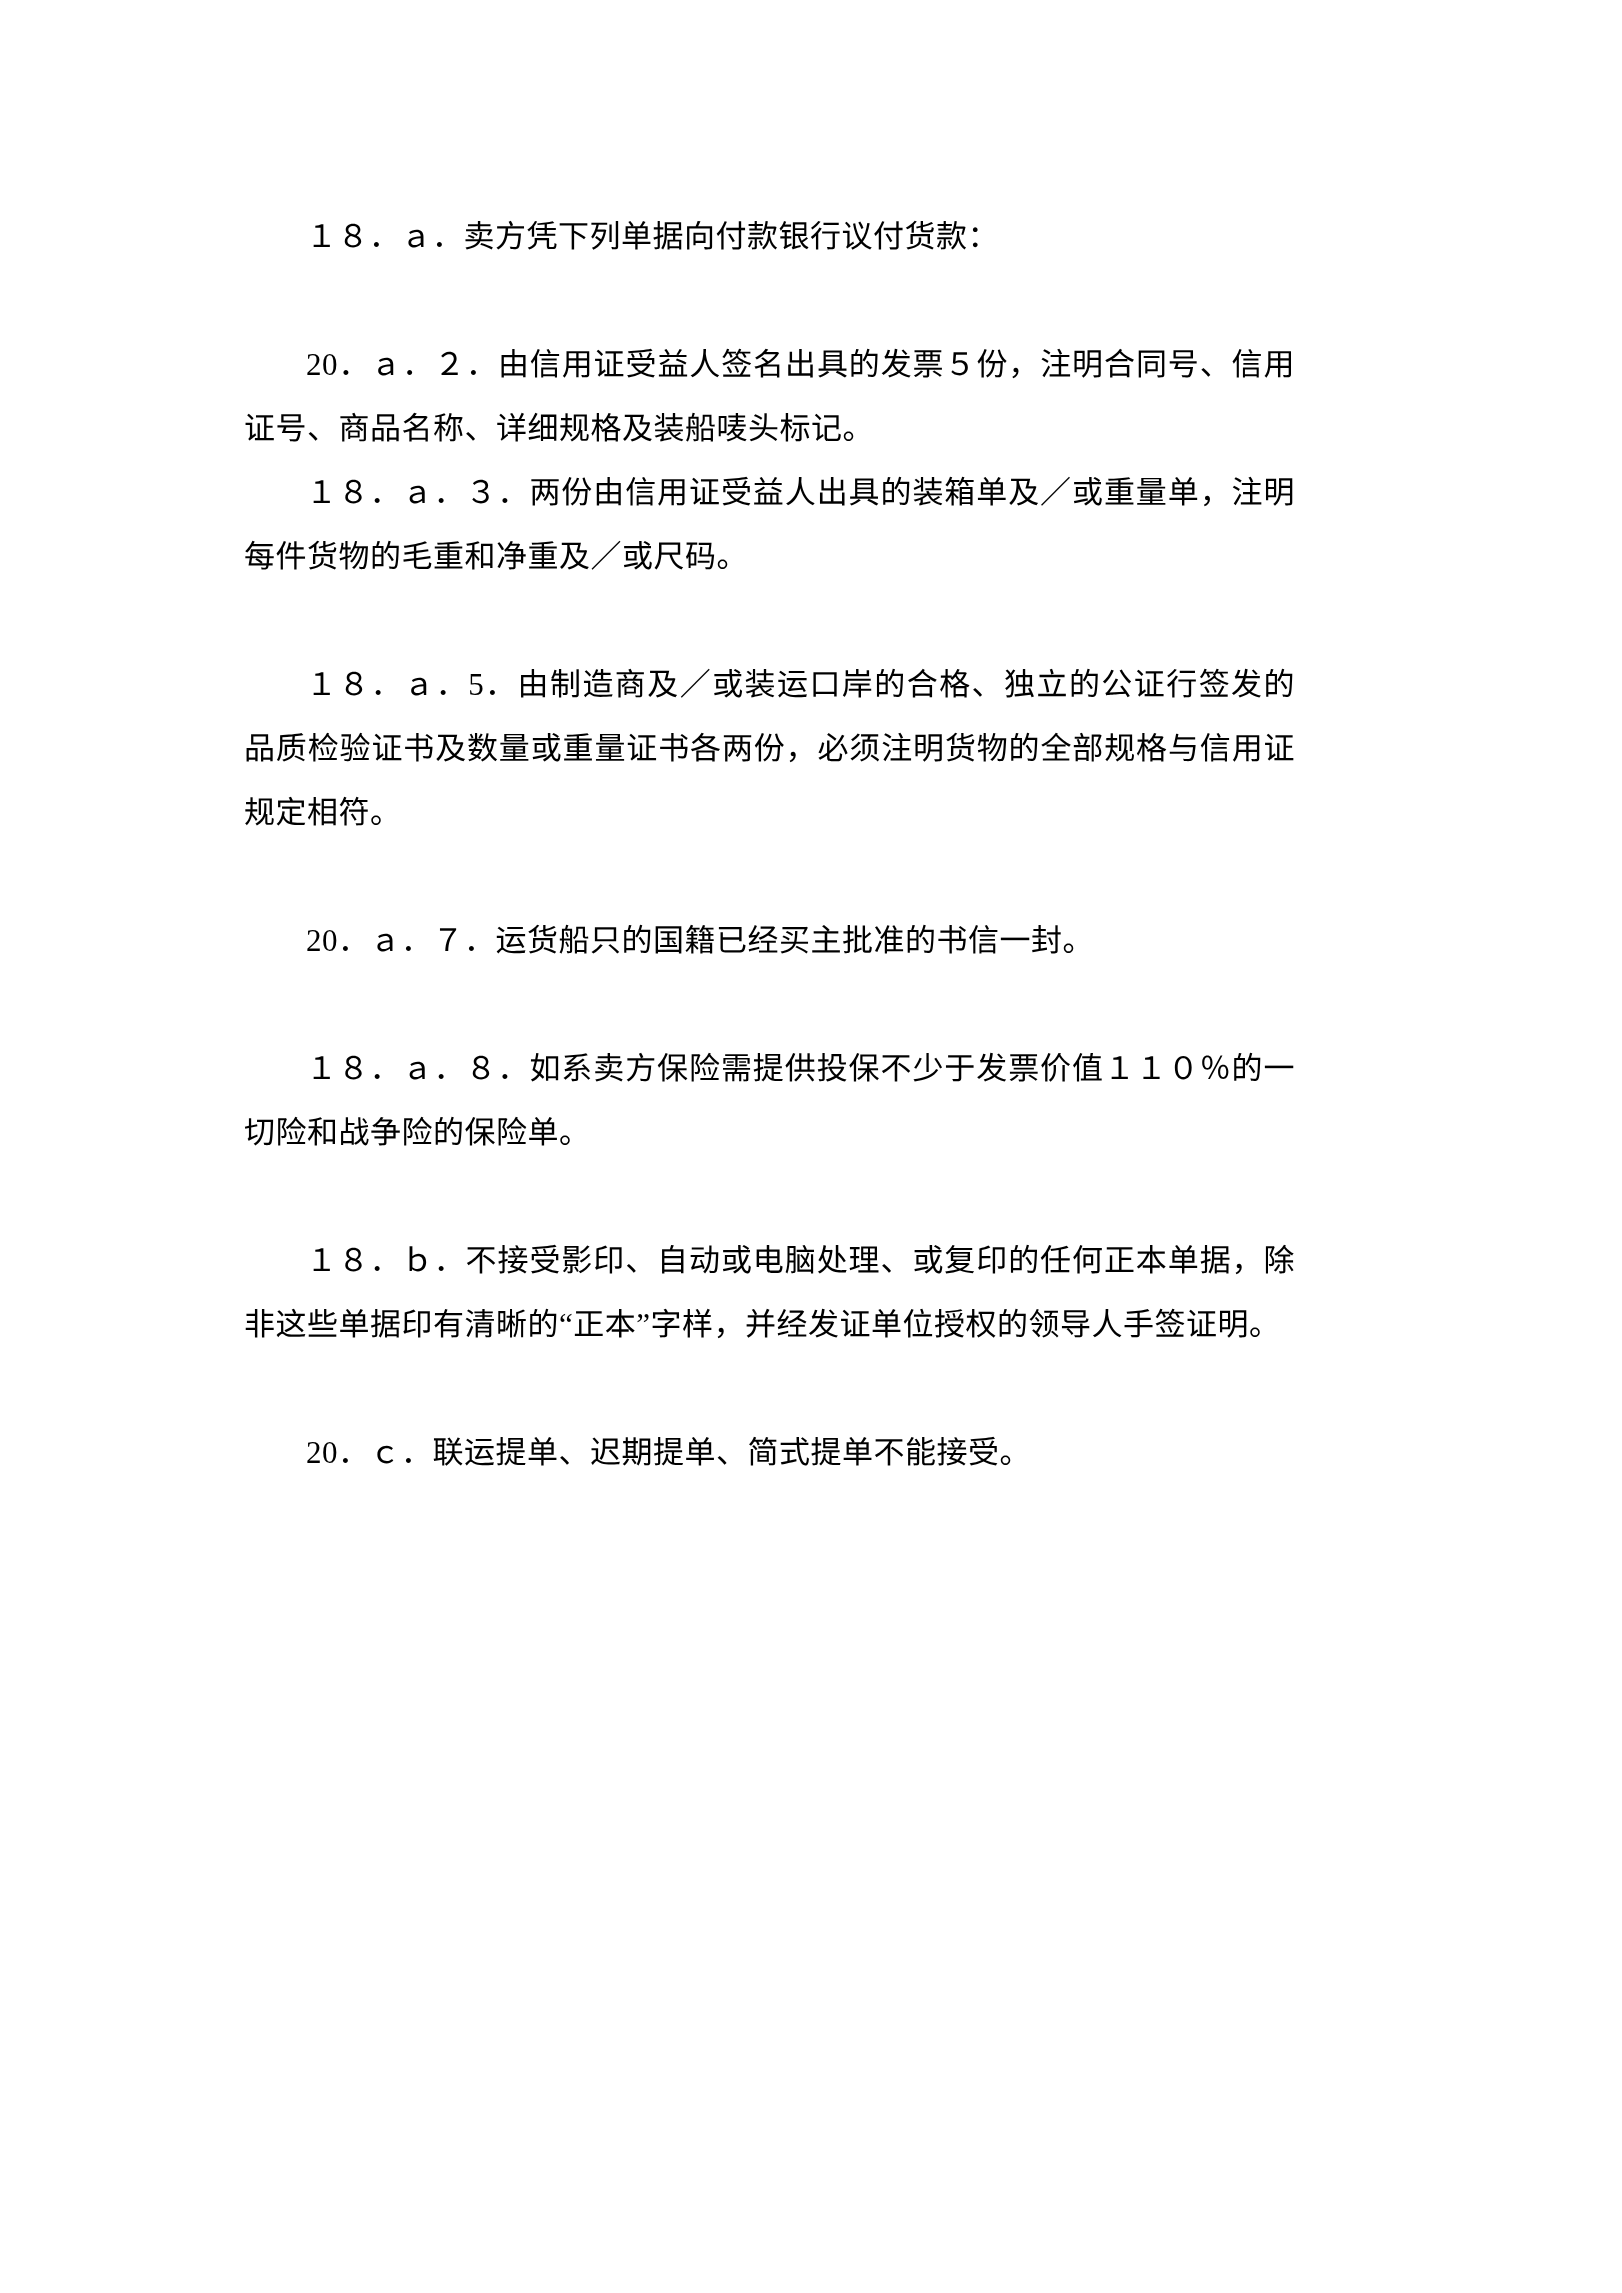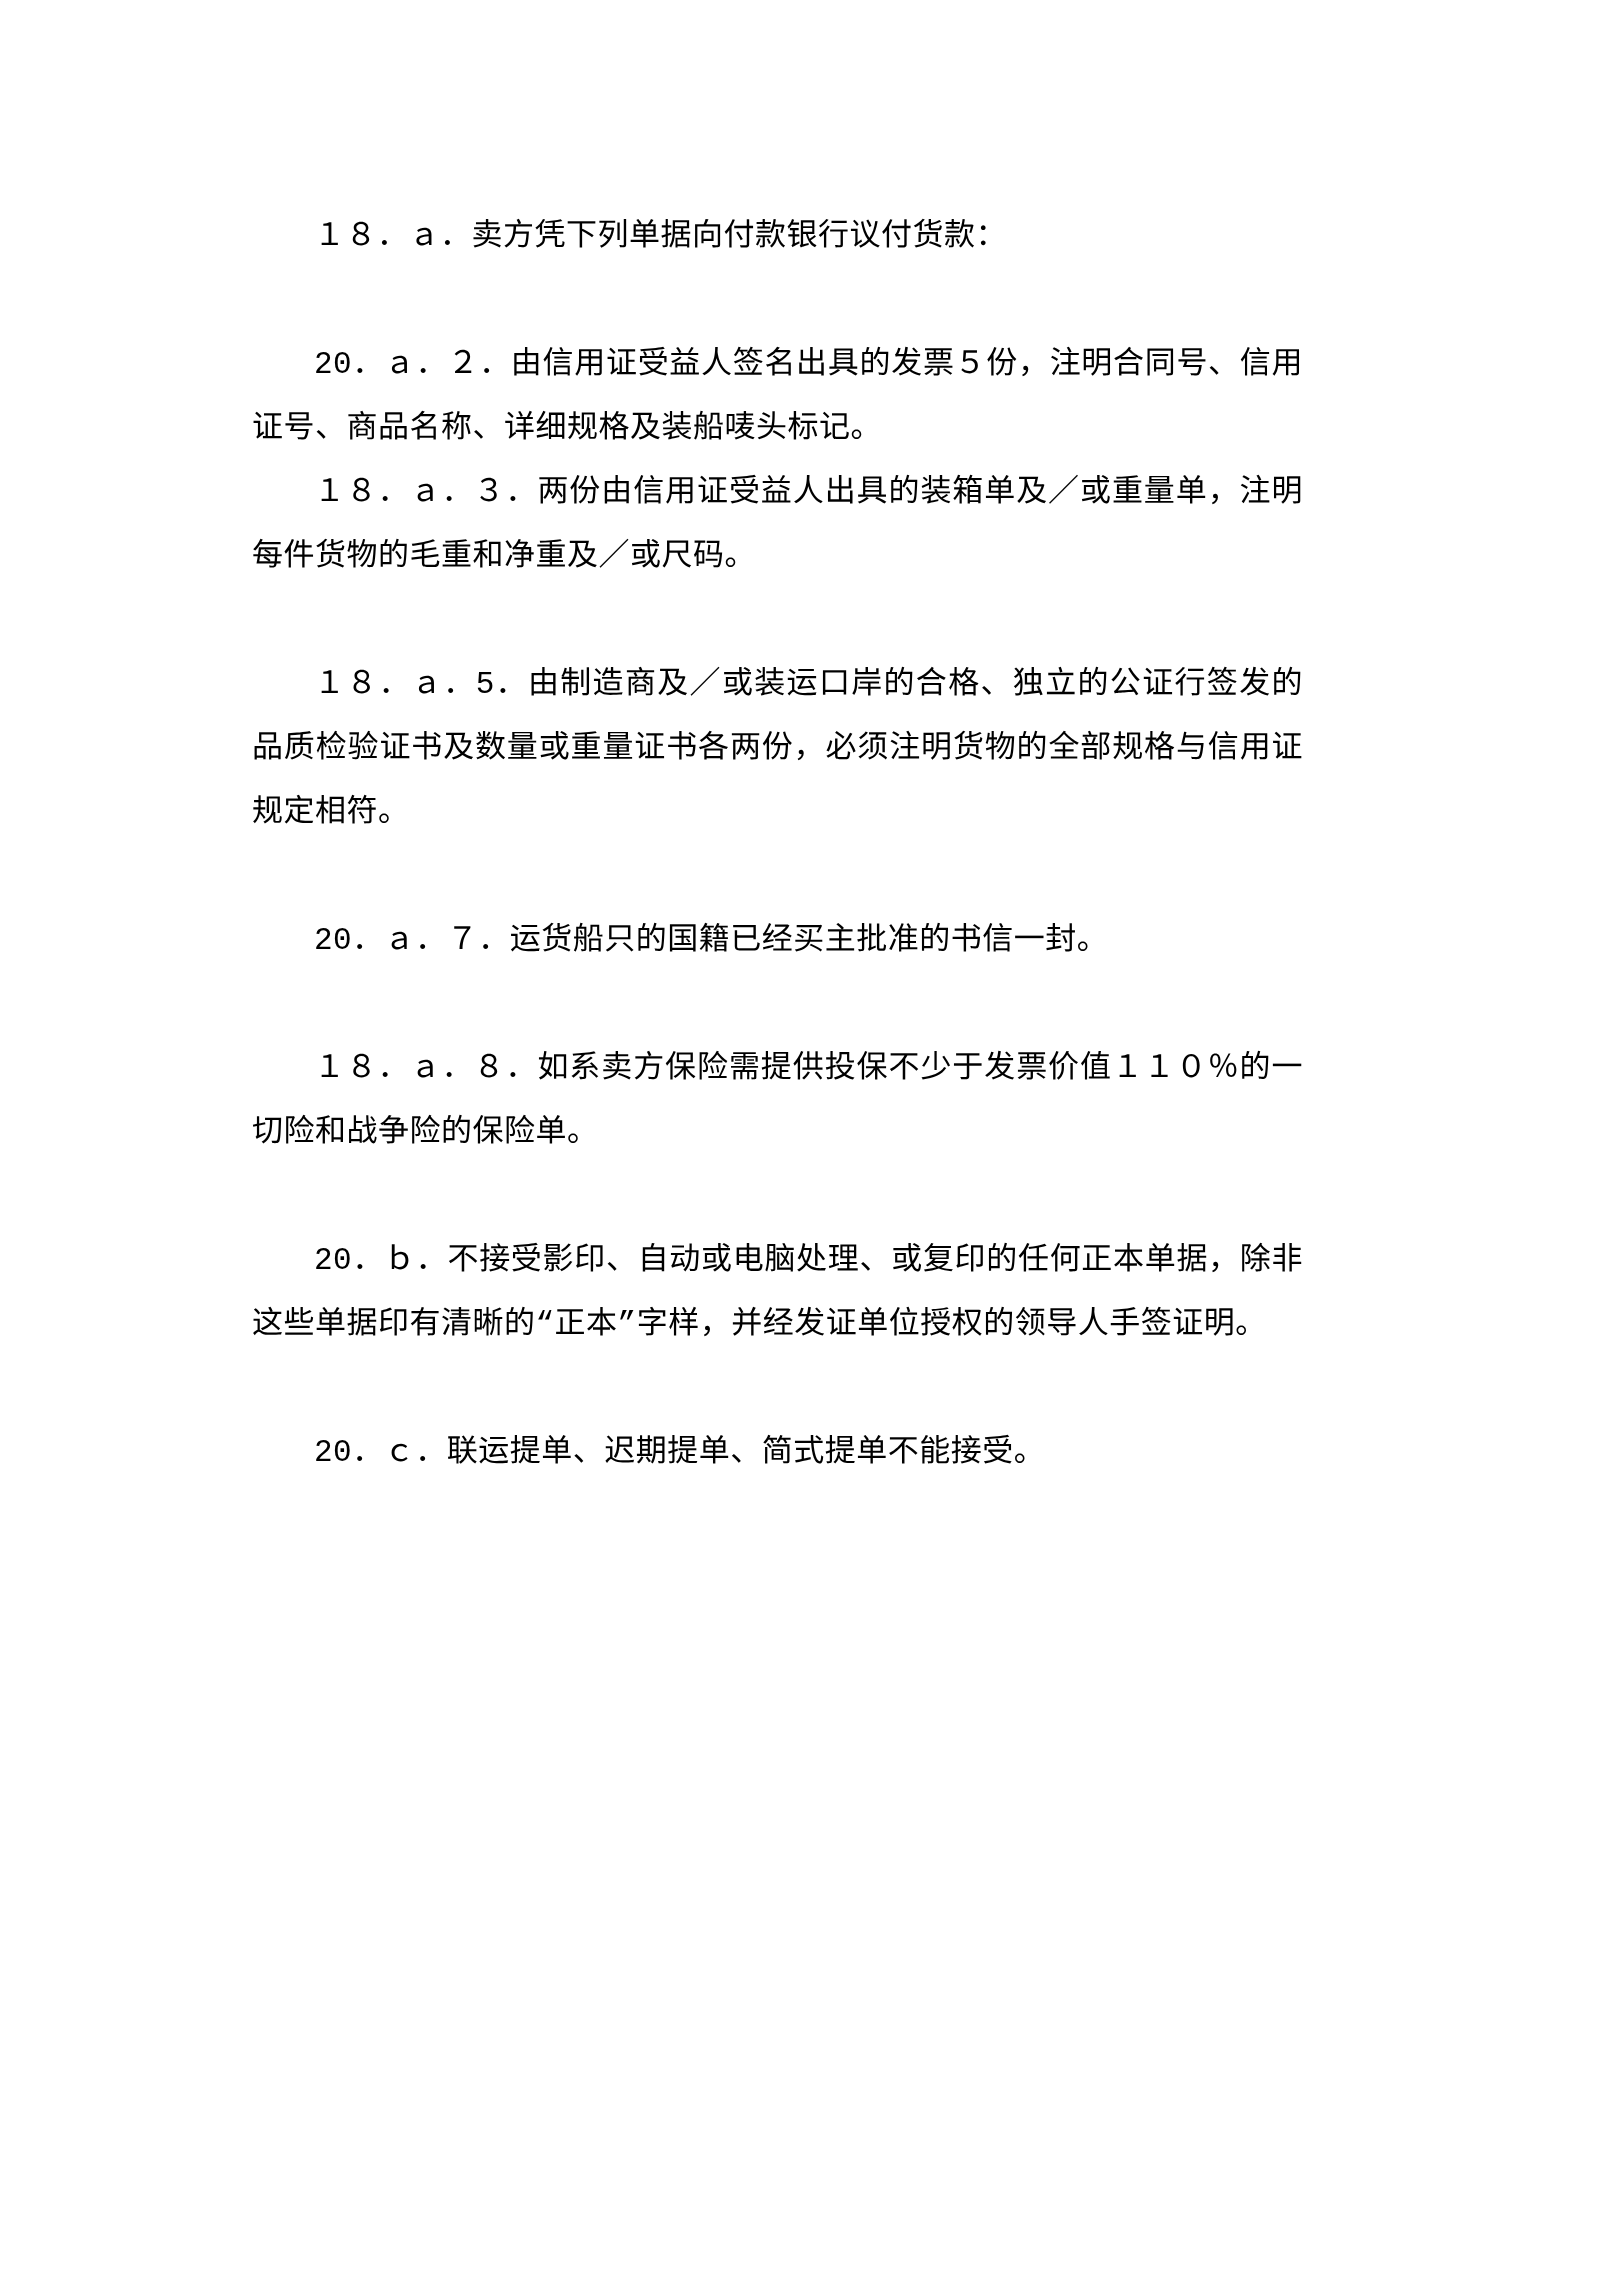--- a/index.html
+++ b/index.html
@@ -8,25 +8,24 @@
     background: #ffffff;
   }
   .page {
     position: relative;
     width: 1540px;
     height: 2294px;
     box-sizing: border-box;
     background: #ffffff;
     color: #000000;
     padding: 205px 245px 73px 244px;
-    font-family: Liberation Mono, monospace;
+    font-family: Liberation Serif, serif;
     font-size: 31px;
     line-height: 64px;
     overflow: hidden;
-    margin-left: 8px;
   }
   .para {
     margin: 64px 0 0 0;
     text-indent: 62px;
     text-align: justify;
     letter-spacing: 0.5px;
   }
   .para.first {
     margin-top: 0;
   }
@@ -50,19 +49,19 @@
   <p class="para no-gap">１８．ａ．３．两份由信用证受益人出具的装箱单及／或重量单，注明每件货物的毛重和净重及／或尺码。</p>
 
   <p class="para">１８．ａ．5．由制造商及／或装运口岸的合格、独立的公证行签发的品质检验证书及数量或重量证书各两份，必须注明货物的全部规格与信用证规定相符。</p>
 
 
 
   <p class="para">20．ａ．７．运货船只的国籍已经买主批准的书信一封。</p>
 
   <p class="para">１８．ａ．８．如系卖方保险需提供投保不少于发票价值１１０％的一切险和战争险的保险单。</p>
 
-  <p class="para">20．ｂ．不接受影印、自动或电脑处理、或复印的任何正本单据，除非这些单据印有清晰的“正本”字样，并经发证单位授权的领导人手签证明。</p>
+  <p class="para">１８．ｂ．不接受影印、自动或电脑处理、或复印的任何正本单据，除非这些单据印有清晰的“正本”字样，并经发证单位授权的领导人手签证明。</p>
 
   <p class="para">20．ｃ．联运提单、迟期提单、简式提单不能接受。</p>
 
 
 </div>
 
 
 </body></html>

